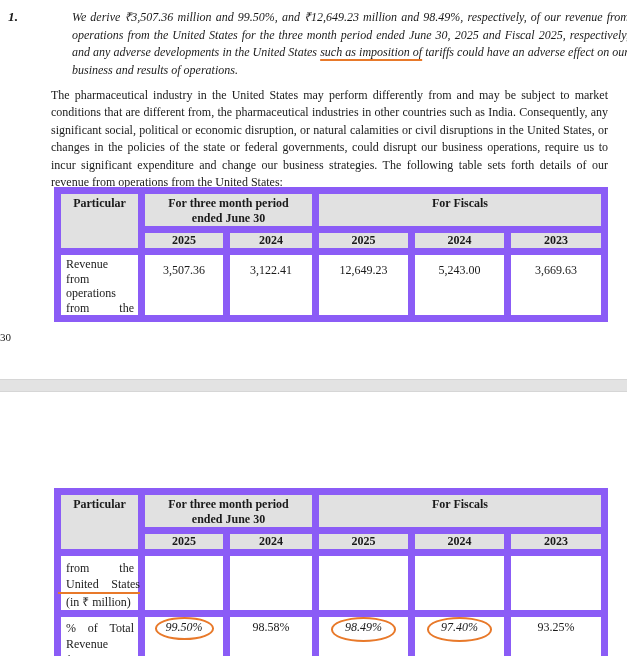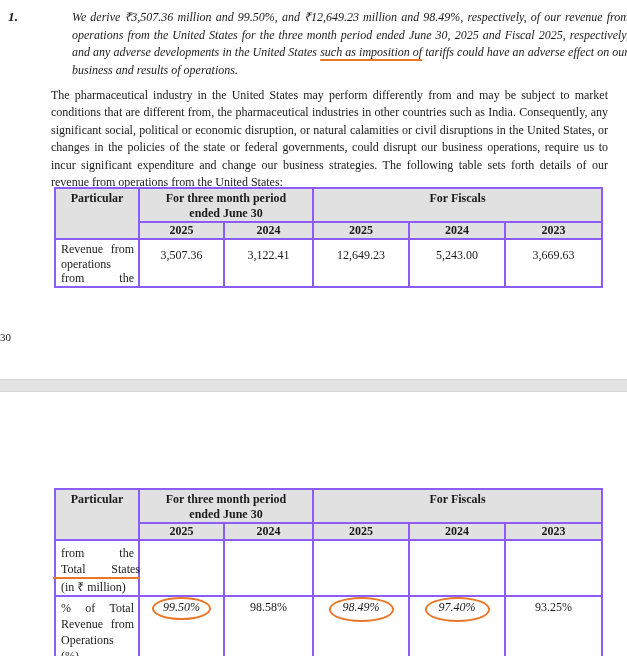--- a/index.html
+++ b/index.html
@@ -12,21 +12,21 @@
 
   .risk-num { position:absolute; left:8px; top:9px; font-weight:bold; font-style:italic; font-size:13.3px; }
   .risk-text { position:absolute; left:72px; top:9px; width:557px; font-weight:normal; font-style:italic;
                font-size:12px; line-height:17.5px; text-align:justify; }
   .hl-underline { text-decoration:underline; text-decoration-color:#e8792a; text-decoration-thickness:2px;
                   text-underline-offset:3px; }
   .para { position:absolute; left:51px; top:87px; width:557px; font-size:12px; line-height:17.4px;
           text-align:justify; }
 
   table.rev { position:absolute; border-collapse:collapse; font-size:12px; table-layout:fixed; }
-  table.rev td, table.rev th { border:2px solid #8b5cf6; padding:0 4px; vertical-align:top; }
+  table.rev td, table.rev th { border:7px solid #8b5cf6; padding:0 4px; vertical-align:top; }
   table.rev th { background:#e1e1e1; font-weight:bold; font-size:12px; line-height:15px; text-align:center; }
   table.rev td.label { text-align:justify; text-align-last:justify; line-height:14.5px; padding:2px 4px 0 5px; }
   table.rev td.val { text-align:center; line-height:14.5px; padding-top:8px; }
   #table1 { left:54px; top:187px; width:547px; }
   #table2 { left:54px; top:488px; width:547px; }
 
   .pagenum { position:absolute; left:0; width:612px; top:331px; text-align:left; font-size:11px; }
 
   .circle { display:inline-block; border:2px solid #e8792a; border-radius:50%; padding:1px 9px 3px 9px;
             margin-top:-3px;font-style:italic; }
@@ -100,21 +100,21 @@
   <tr style="height:16px">
     <th>2025</th>
     <th>2024</th>
     <th>2025</th>
     <th>2024</th>
     <th>2023</th>
   </tr>
   <tr style="height:49px">
     <td class="label" style="padding-top:4px;line-height:16px">
       <div>from the</div>
-      <div class="us-underline">Total States</div>
+      <div class="us-underline">United States</div>
       <div style="text-align-last:left">(in ₹ million)</div>
     </td>
     <td class="val"></td>
     <td class="val"></td>
     <td class="val"></td>
     <td class="val"></td>
     <td class="val"></td>
   </tr>
   <tr style="height:64px">
     <td class="label" style="line-height:16px;padding-top:3px">% of Total Revenue from Operations (%)</td>

